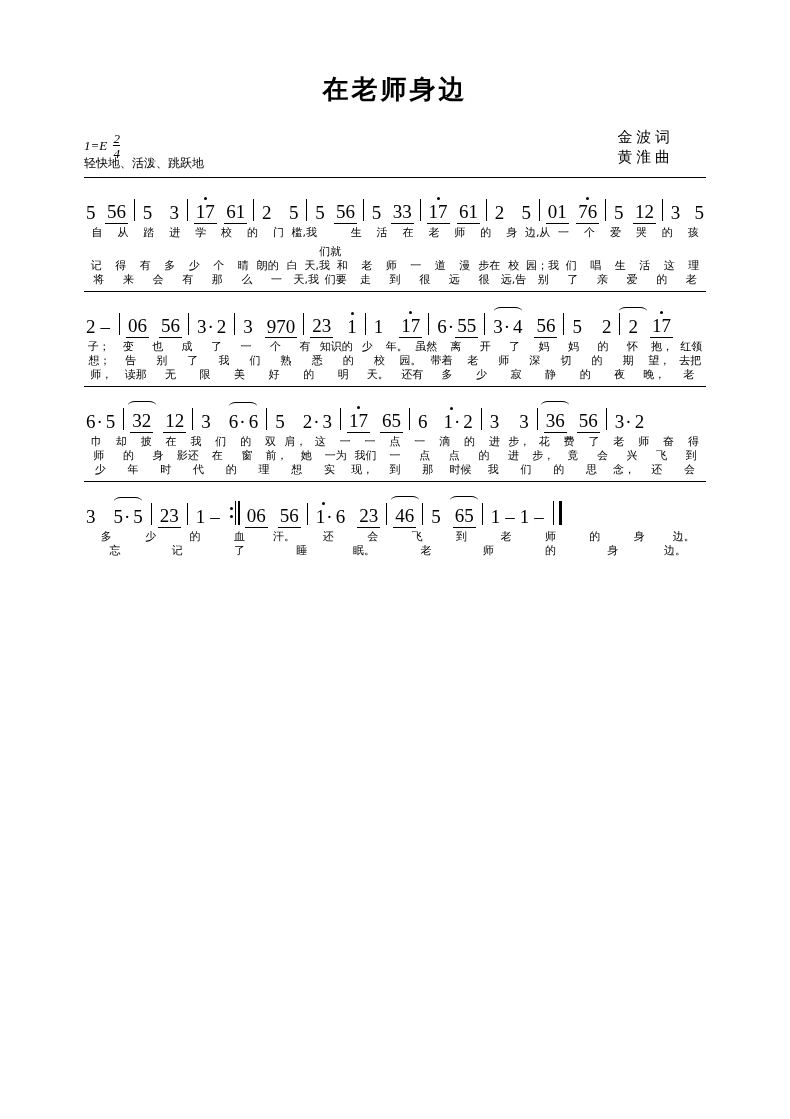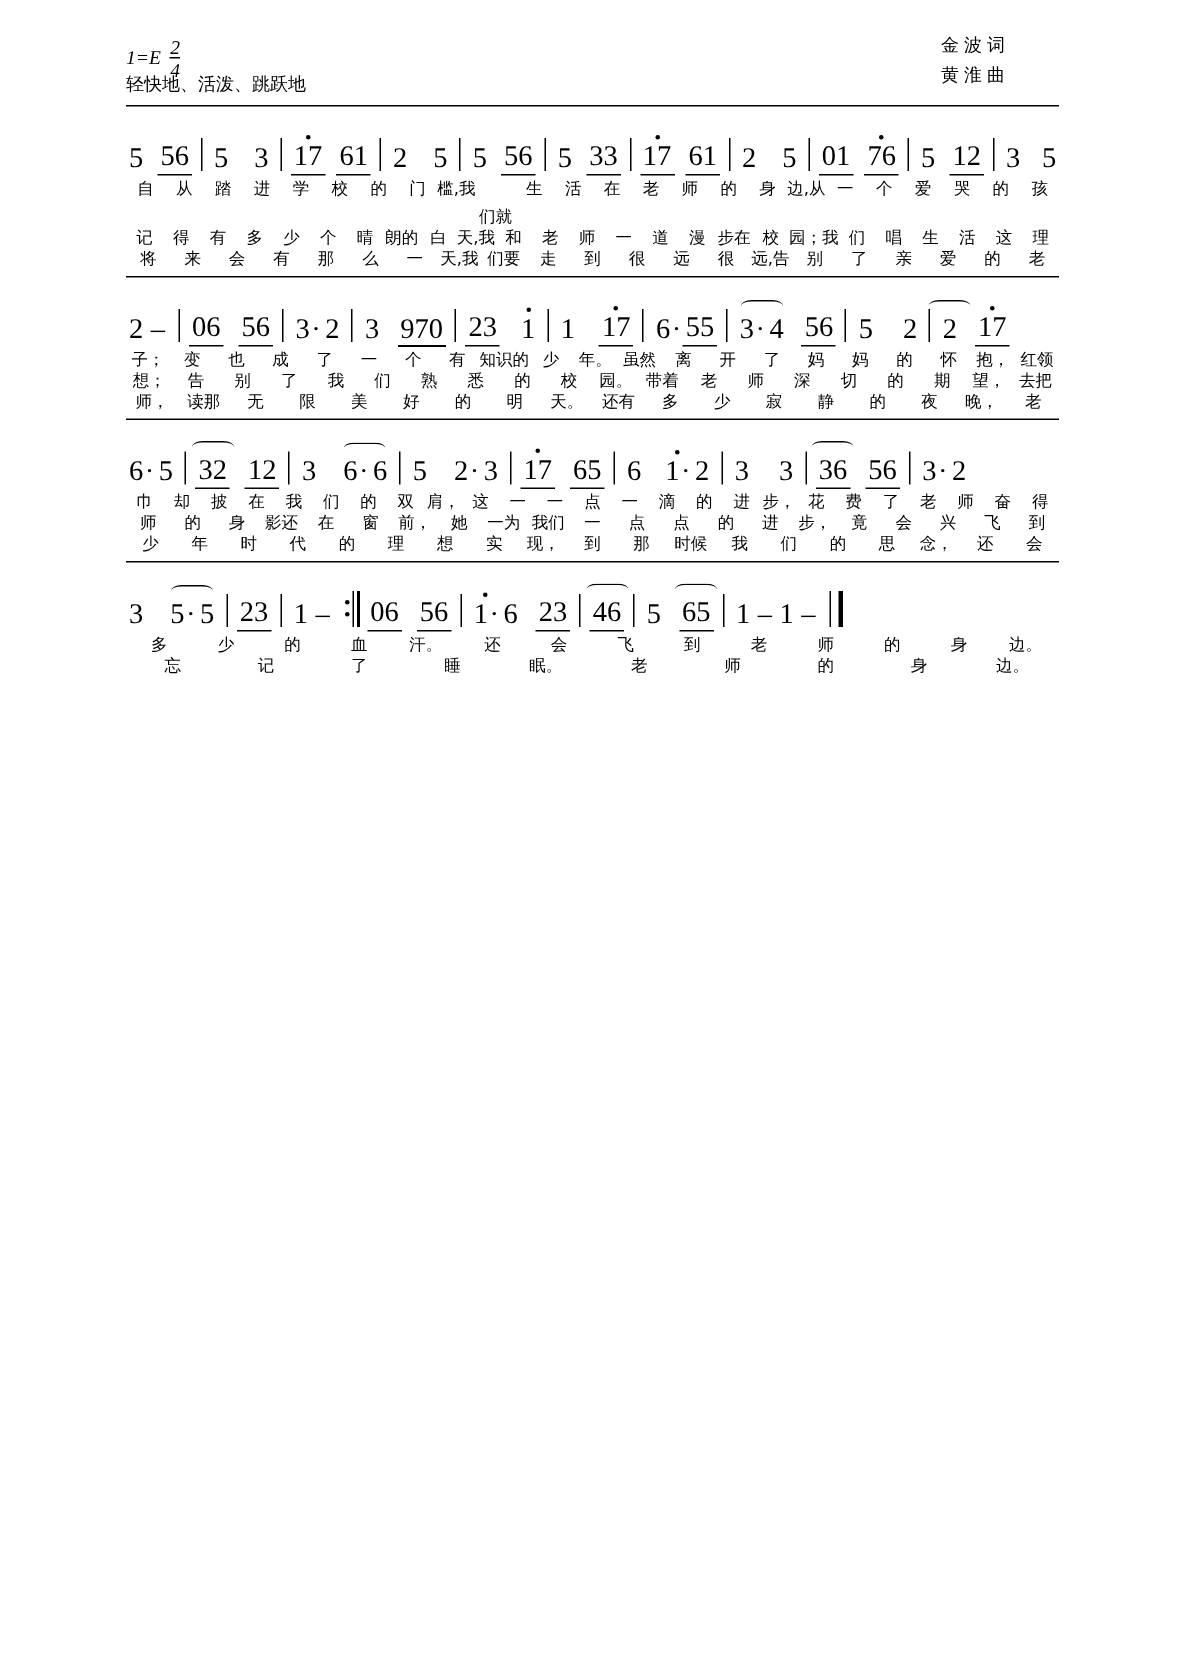--- a/index.html
+++ b/index.html
@@ -67,22 +67,22 @@
     left: 84px;
     top: 34px;
     font-size: 12px;
     font-family: Liberation Mono, monospace;
     white-space: nowrap;
   }
   .credits {
     position: absolute;
     right: 120px;
     top: 6px;
-    font-size: 12px;
-    font-family: Liberation Sans, sans-serif;
+    font-size: 15px;
+    font-family: Liberation Serif, serif;
     line-height: 20px;
     text-align: center;
   }
 
   
   .system {
     position: relative;
     margin: 0 84px 0 84px;
     border-top: 1px solid #000;
     padding-top: 0;
@@ -203,20 +203,21 @@
   .lyricline span {
     display: inline-block;
     text-align: center;
   }
 </style>
 </head>
 <body>
 
 <div class="sheet">
 
+  <div class="title">在老师身边</div>
 
   <div class="header">
     <div class="keysig">
       <span>1=E</span>
       <span class="meter">
         <span class="num">2</span>
         <span class="den">4</span>
       </span>
     </div>
     <div class="tempo">轻快地、活泼、跳跃地</div>

